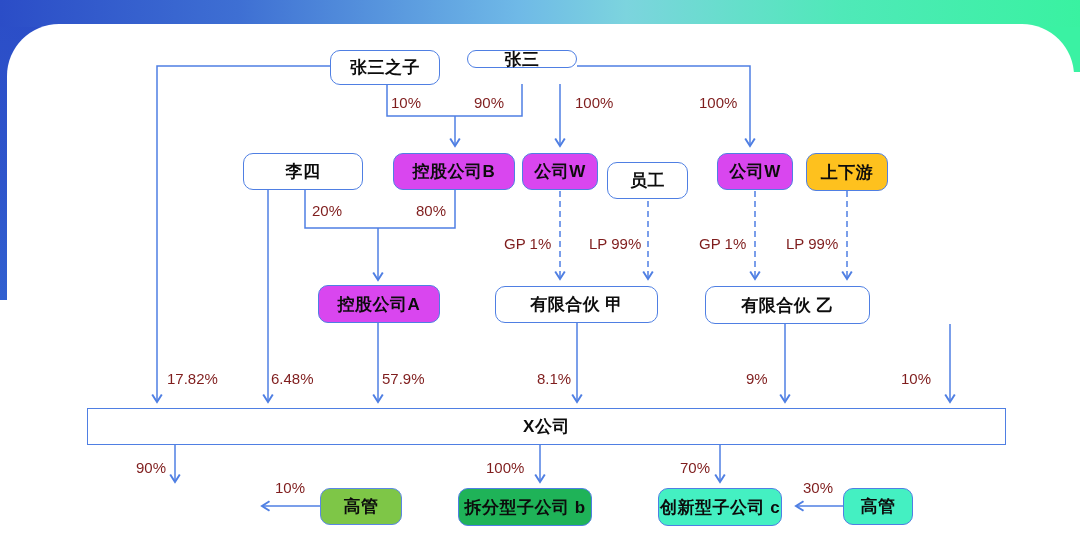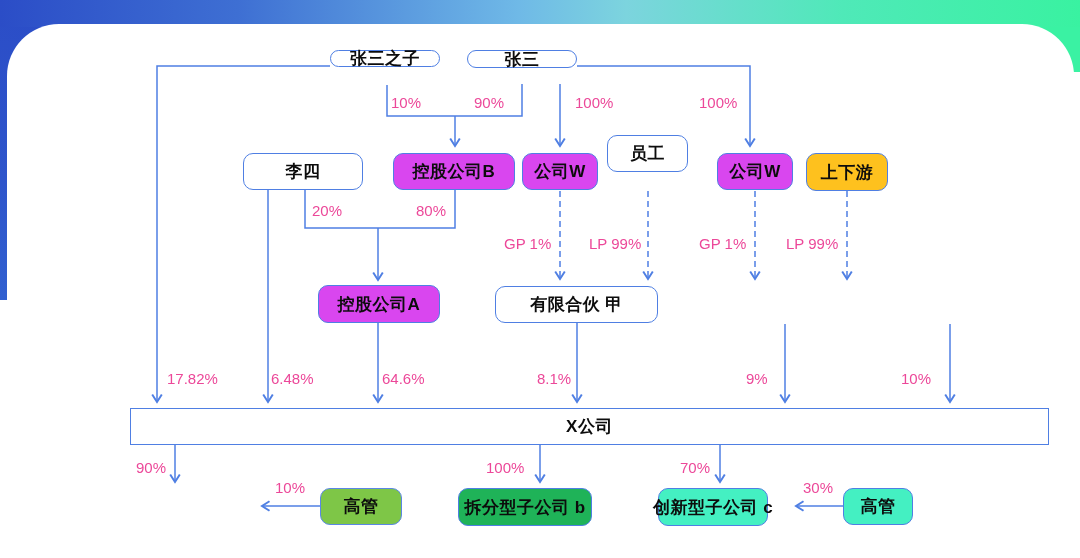--- a/index.html
+++ b/index.html
@@ -24,23 +24,23 @@
     background:#fff;border:1.6px solid #4f7fe3;border-radius:10px;
     font-weight:bold;font-size:17px;color:#0c0c0c;letter-spacing:.5px;
     white-space:nowrap;
   }
   .node.periwinkle{background:#d946ef;border-color:#4f7fe3;}
   .node.amber{background:#fec11e;border-color:#4f7fe3;}
   .node.cyan{background:#17aaeb;border-color:#2f6fd8;}
   .node.green{background:#7ec647;border-color:#5b87e5;}
   .node.greendark{background:#1fb358;border-color:#4f7fe3;}
   .node.mint{background:#44f0c2;border-color:#4f7fe3;}
-  .node.wide{border-radius:0;margin-left:43px;}
+  .node.wide{border-radius:0;}
   .plabel{
-    position:absolute;z-index:4;font-size:15px;color:#ec4899;white-space:nowrap;
+    position:absolute;z-index:4;font-size:15px;color:#7f1d1d;white-space:nowrap;
   }
 </style>
 </head>
 <body>
 
 <div class="stage">
   <div class="grad-corner-left"></div>
   <div class="grad-corner-right"></div>
   <div class="grad-band"></div>
   <div class="card"></div>
@@ -71,53 +71,54 @@
       <path d="M843,506 L796,506" marker-end="url(#arr)"></path>
       <g stroke-dasharray="6,4">
         <path d="M560,191 L560,279" marker-end="url(#arr)"></path>
         <path d="M648,191 L648,279" marker-end="url(#arr)"></path>
         <path d="M755,191 L755,279" marker-end="url(#arr)"></path>
         <path d="M847,191 L847,279" marker-end="url(#arr)"></path>
       </g>
     </g>
   </svg>
 
-  <div class="node" style="left:330px;top:50px;width:110px;height:17px">张三之子</div>
+  <div class="node" style="left:330px;top:50px;width:110px;height:35px">张三之子</div>
   <div class="node" style="left:467px;top:50px;width:110px;height:18px">张三</div>
 
   <div class="node" style="left:243px;top:153px;width:120px;height:37px">李四</div>
   <div class="node periwinkle" style="left:393px;top:153px;width:122px;height:37px">控股公司B</div>
   <div class="node periwinkle" style="left:522px;top:153px;width:76px;height:37px">公司W</div>
-  <div class="node" style="left:607px;top:135px;width:81px;height:37px">员工</div>
+  <div class="node" style="left:607px;top:162px;width:81px;height:37px">员工</div>
   <div class="node periwinkle" style="left:717px;top:153px;width:76px;height:37px">公司W</div>
   <div class="node periwinkle" style="left:318px;top:285px;width:122px;height:38px">控股公司A</div>
 
   <div class="node amber" style="left:806px;top:153px;width:82px;height:38px">上下游</div>
   <div class="node" style="left:495px;top:286px;width:163px;height:37px">有限合伙 甲</div>
+  <div class="node" style="left:705px;top:286px;width:165px;height:38px">有限合伙 乙</div>
 
   <div class="node wide" style="left:87px;top:408px;width:919px;height:37px">X公司</div>
 
   <div class="node green" style="left:320px;top:488px;width:82px;height:37px">高管</div>
   <div class="node greendark" style="left:458px;top:488px;width:134px;height:38px">拆分型子公司 b</div>
-  <div class="node mint" style="left:658px;top:488px;width:110px;height:38px">创新型子公司 c</div>
+  <div class="node mint" style="left:658px;top:488px;width:124px;height:38px">创新型子公司 c</div>
   <div class="node mint" style="left:843px;top:488px;width:70px;height:37px">高管</div>
 
   <span class="plabel" style="left:391px;top:94px">10%</span>
   <span class="plabel" style="left:474px;top:94px">90%</span>
   <span class="plabel" style="left:575px;top:94px">100%</span>
   <span class="plabel" style="left:699px;top:94px">100%</span>
   <span class="plabel" style="left:312px;top:202px">20%</span>
   <span class="plabel" style="left:416px;top:202px">80%</span>
   <span class="plabel" style="left:504px;top:235px">GP 1%</span>
   <span class="plabel" style="left:589px;top:235px">LP 99%</span>
   <span class="plabel" style="left:699px;top:235px">GP 1%</span>
   <span class="plabel" style="left:786px;top:235px">LP 99%</span>
   <span class="plabel" style="left:167px;top:370px">17.82%</span>
   <span class="plabel" style="left:271px;top:370px">6.48%</span>
-  <span class="plabel" style="left:382px;top:370px">64.6%</span>
+  <span class="plabel" style="left:382px;top:370px">57.9%</span>
   <span class="plabel" style="left:537px;top:370px">8.1%</span>
   <span class="plabel" style="left:746px;top:370px">9%</span>
   <span class="plabel" style="left:901px;top:370px">10%</span>
   <span class="plabel" style="left:136px;top:459px">90%</span>
   <span class="plabel" style="left:275px;top:479px">10%</span>
   <span class="plabel" style="left:486px;top:459px">100%</span>
   <span class="plabel" style="left:680px;top:459px">70%</span>
   <span class="plabel" style="left:803px;top:479px">30%</span>
 </div>
 

